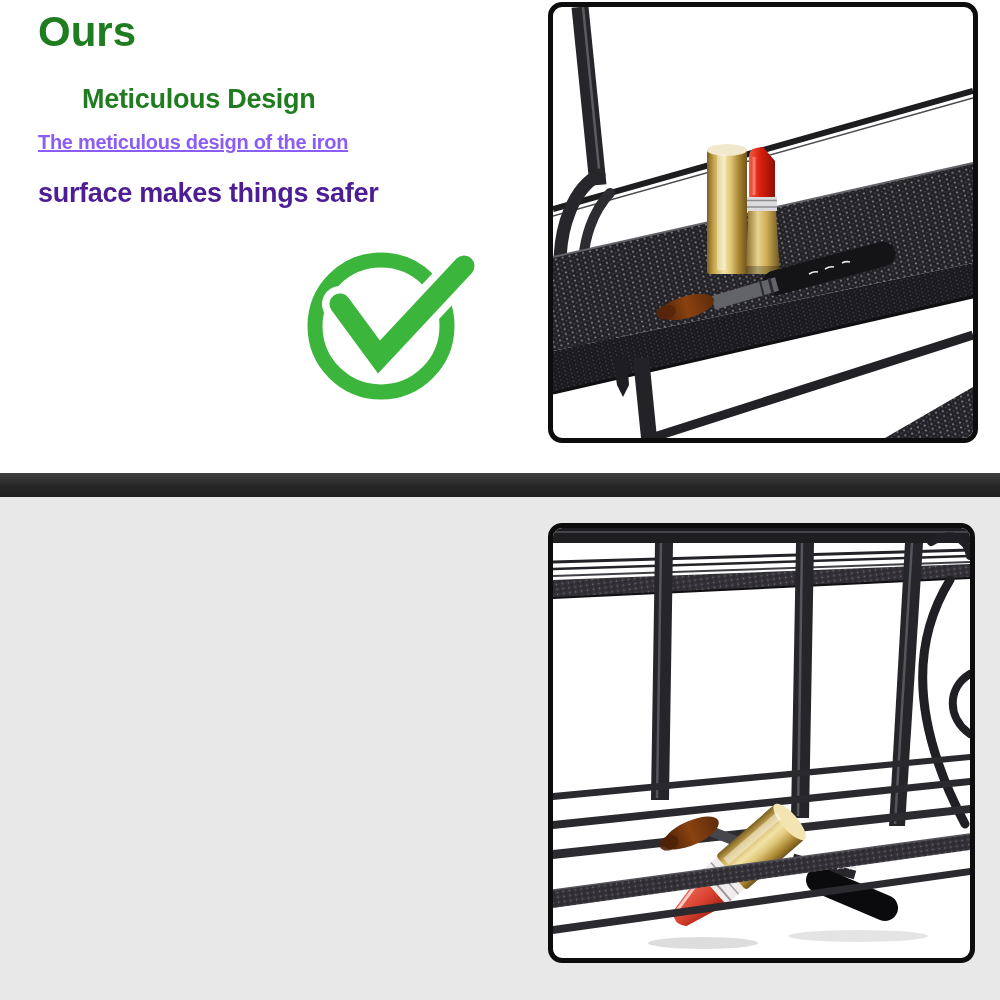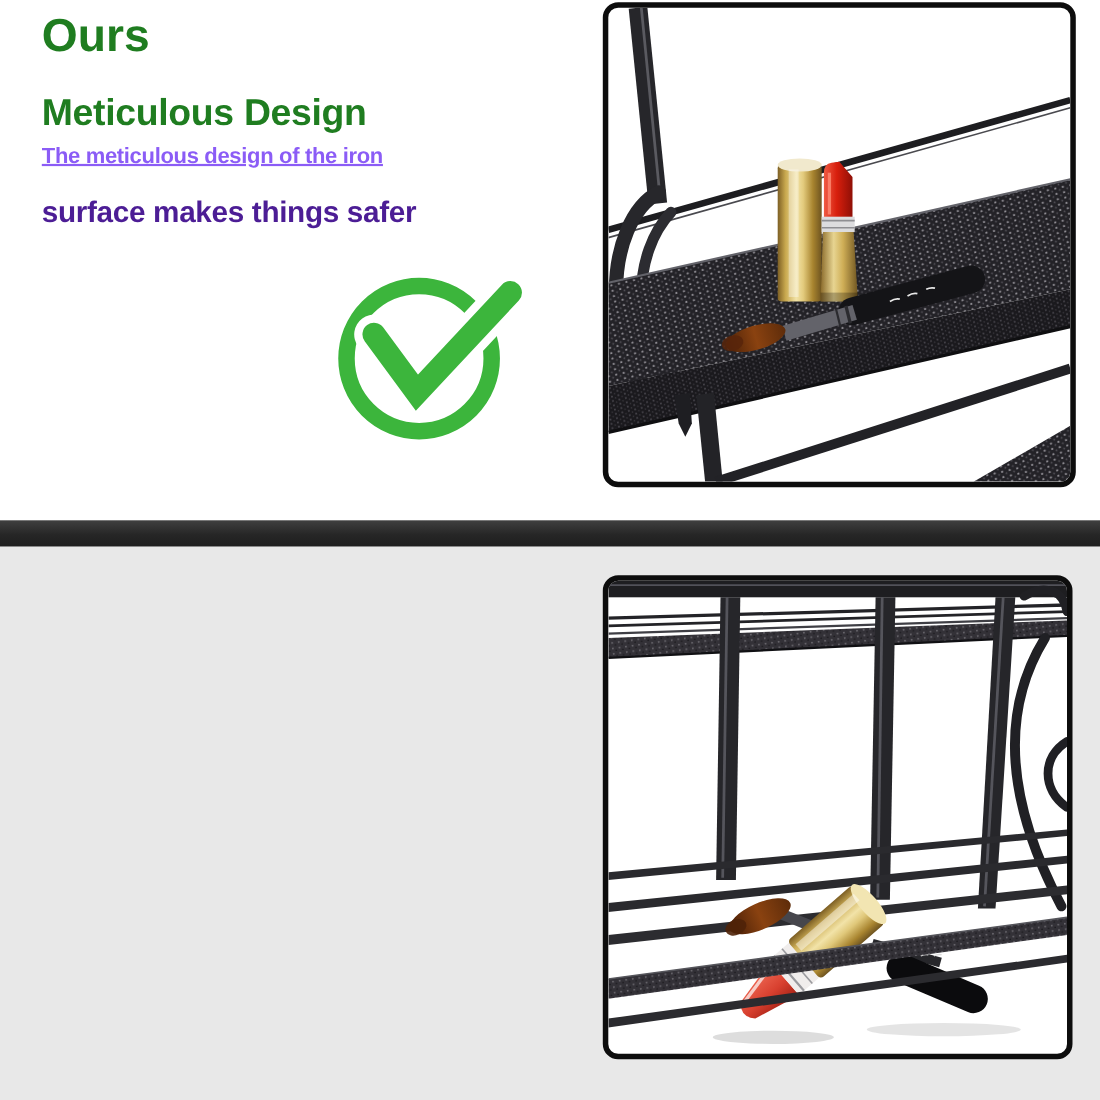--- a/index.html
+++ b/index.html
@@ -7,21 +7,21 @@
     width:1000px;height:1000px;position:relative;overflow:hidden;
     font-family:"Liberation Sans",sans-serif;background:#ffffff;
   }
   .top-section{position:absolute;left:0;top:0;width:1000px;height:473px;background:#ffffff;}
   .divider-band{position:absolute;left:0;top:473px;width:1000px;height:24px;
     background:linear-gradient(#404040,#262626 55%,#1f1f1f);}
   .bottom-section{position:absolute;left:0;top:497px;width:1000px;height:503px;background:#e8e8e8;}
 
   .txt{position:absolute;left:38px;font-weight:bold;white-space:nowrap;}
   .h-ours{top:8px;font-size:42px;color:#1f7d20;letter-spacing:0px;}
-  .sub-ours{top:84px;font-size:34px;color:#1f7d20;letter-spacing:-0.3px;}
+  .sub-ours{top:84px;font-size:27px;color:#1f7d20;letter-spacing:-0.3px;margin-left:44px;}
   .l1-ours{top:131px;font-size:20px;color:#8b5cf6;letter-spacing:-0.3px;text-decoration:underline;}
   .l2-ours{top:178px;font-size:27px;color:#4c1d95;letter-spacing:-0.3px;}
 
   .check-wrap{position:absolute;left:298px;top:236px;width:192px;height:182px;}
 
   .photo{
     position:absolute;background:#ffffff;border:5px solid #0d0d0d;border-radius:14px;
     overflow:hidden;box-sizing:border-box;
   }
   .photo-top{left:548px;top:2px;width:430px;height:441px;}

